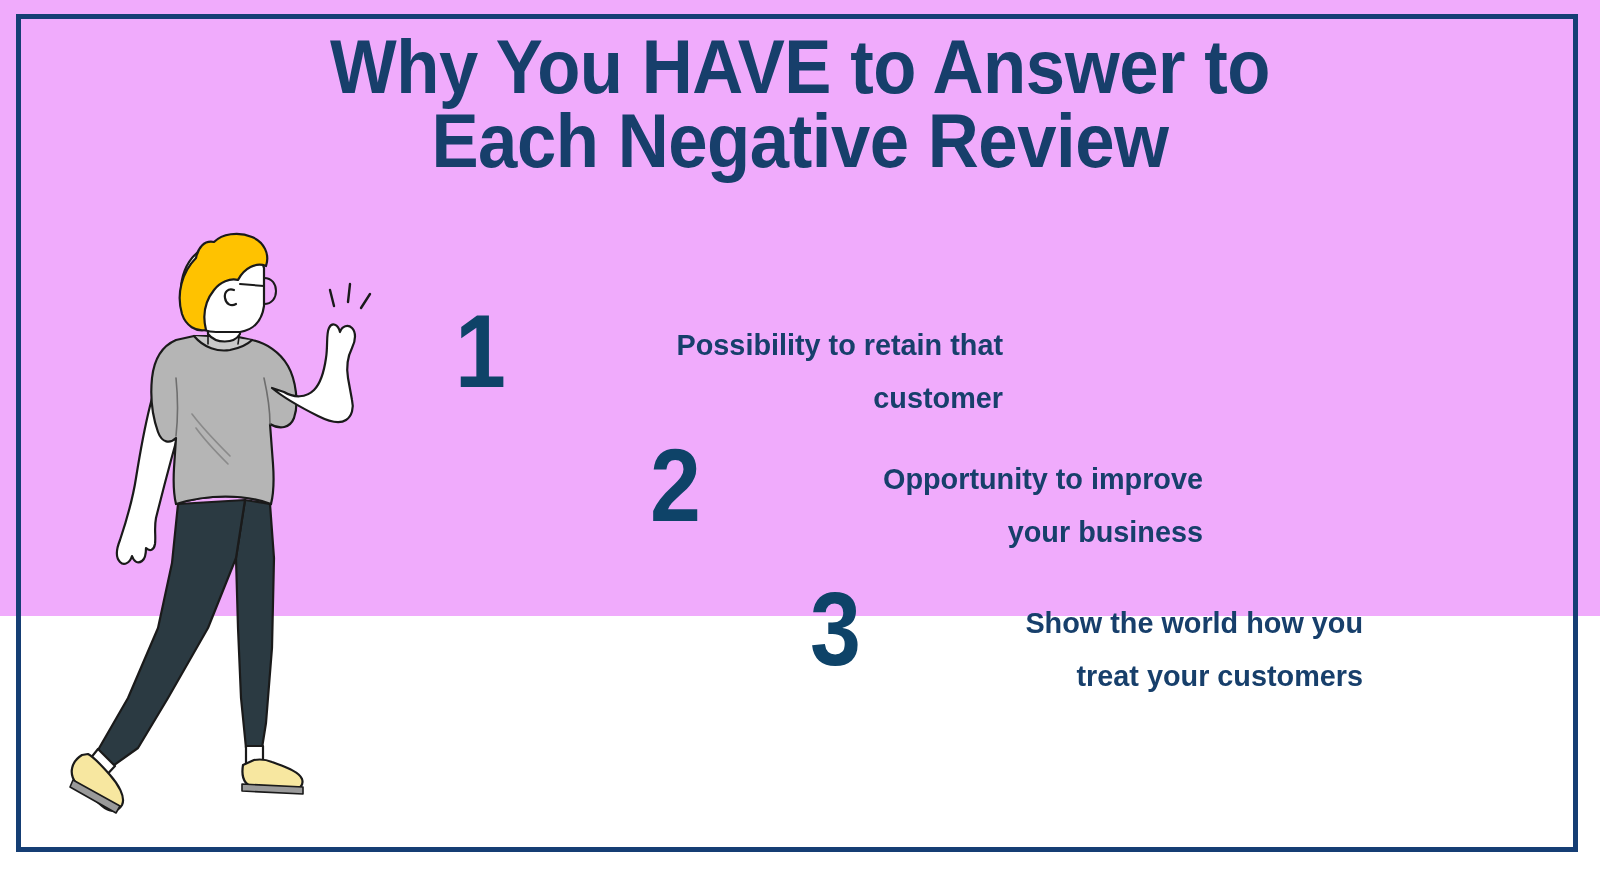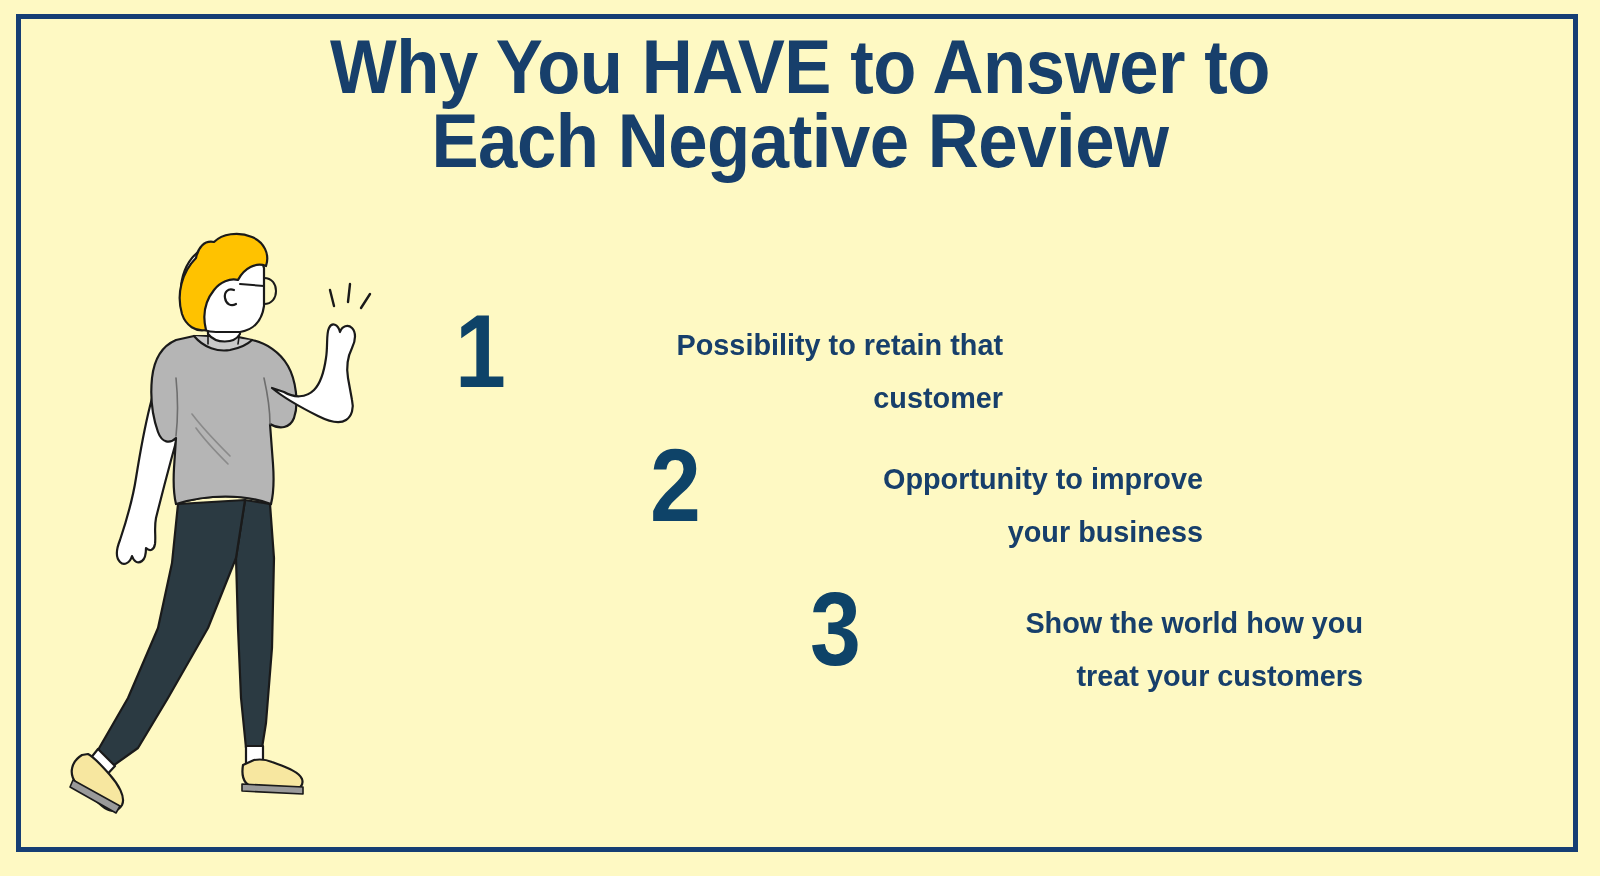--- a/index.html
+++ b/index.html
@@ -5,22 +5,22 @@
 <style>
   * { margin:0; padding:0; box-sizing:border-box; }
   html, body {
     width:1600px; height:876px;
     background:#ffffff;
     font-family:"Liberation Sans", sans-serif;
     overflow:hidden;
   }
   #canvas {
     position:relative;
-    width:1600px; height:876px;
-    background:#fef9c3;
+    width:1600px; height:616px;
+    background:#f0abfc;
   }
   
   #frame {
     position:absolute;
     left:16px; top:14px;
     width:1562px; height:838px;
     border:5px solid #153E74;
     background:transparent;
     pointer-events:none;
   }

